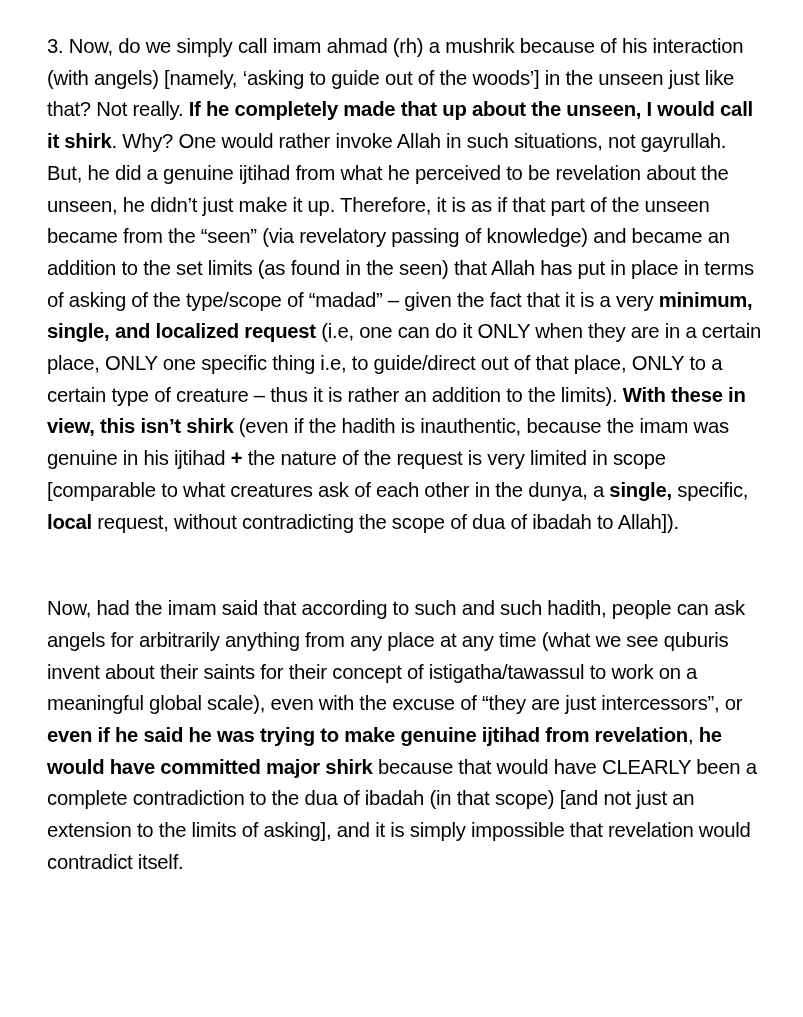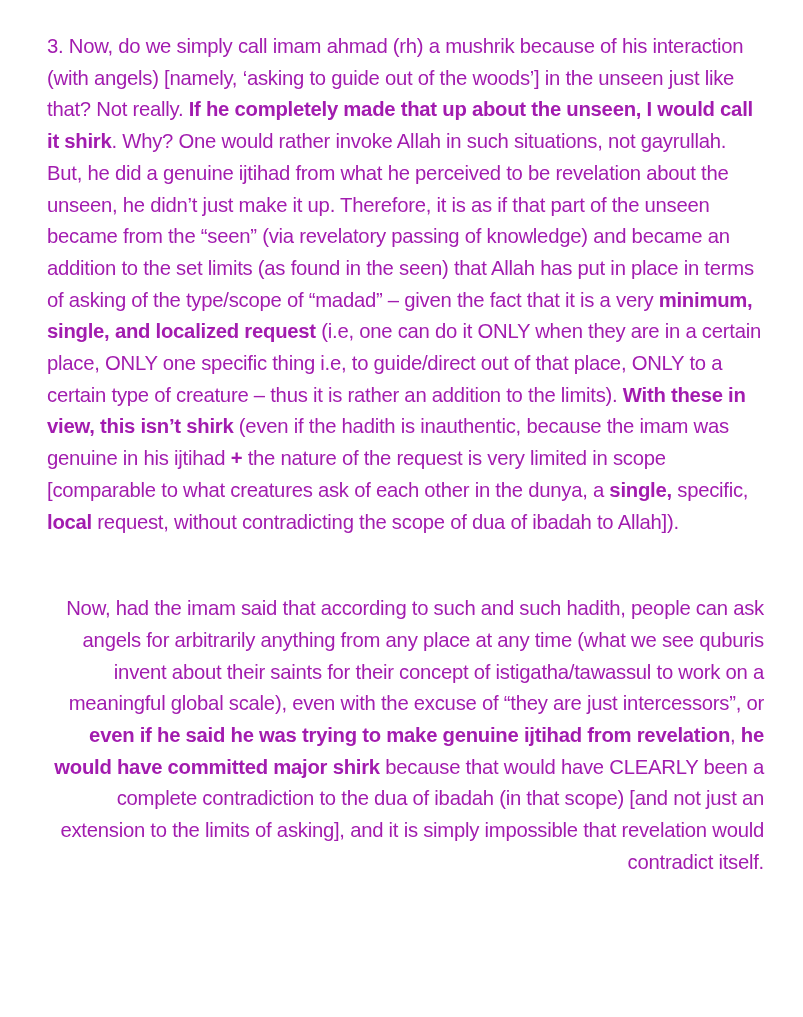--- a/index.html
+++ b/index.html
@@ -24,27 +24,26 @@
     line-height: 31.7px;
     letter-spacing: -0.25px;
     color: #000000;
     text-align: left;
   }
   .text-block p {
     margin: 0;
   }
   .text-block p + p {
     margin-top: 55px;
-    text-align: right;
   }
   .text-block strong {
     font-weight: bold;
   }
 </style>
 </head>
 <body>
 
 <div class="page" style="background: rgb(255, 255, 255);">
-  <div class="text-block" id="doc-text" style="color: #a21caf;">
+  <div class="text-block" id="doc-text" style="color: #000000;">
       <p><span>3. Now, do we simply call imam ahmad (rh) a mushrik because of his interaction (with angels) [namely, ‘asking to guide out of the woods’] in the unseen just like that? Not really. </span><strong>If he completely made that up about the unseen, I would call it shirk</strong><span>. Why? One would rather invoke Allah in such situations, not gayrullah. But, he did a genuine ijtihad from what he perceived to be revelation about the unseen, he didn’t just make it up. Therefore, it is as if that part of the unseen became from the “seen” (via revelatory passing of knowledge) and became an addition to the set limits (as found in the seen) that Allah has put in place in terms of asking of the type/scope of “madad” – given the fact that it is a very </span><strong>minimum, single, and localized request</strong><span> (i.e, one can do it ONLY when they are in a certain place, ONLY one specific thing i.e, to guide/direct out of that place, ONLY to a certain type of creature – thus it is rather an addition to the limits). </span><strong>With these in view, this isn’t shirk</strong><span> (even if the hadith is inauthentic, because the imam was genuine in his ijtihad </span><strong>+</strong><span> the nature of the request is very limited in scope [comparable to what creatures ask of each other in the dunya, a </span><strong>single,</strong><span> specific, </span><strong>local</strong><span> request, without contradicting the scope of dua of ibadah to Allah]).</span></p>
       <p><span>Now, had the imam said that according to such and such hadith, people can ask angels for arbitrarily anything from any place at any time (what we see quburis invent about their saints for their concept of istigatha/tawassul to work on a meaningful global scale), even with the excuse of “they are just intercessors”, or </span><strong>even if he said he was trying to make genuine ijtihad from revelation</strong><span>, </span><strong>he would have committed major shirk</strong><span> because that would have CLEARLY been a complete contradiction to the dua of ibadah (in that scope) [and not just an extension to the limits of asking], and it is simply impossible that revelation would contradict itself.</span></p>
     </div>
 </div>
 
 </body></html>

